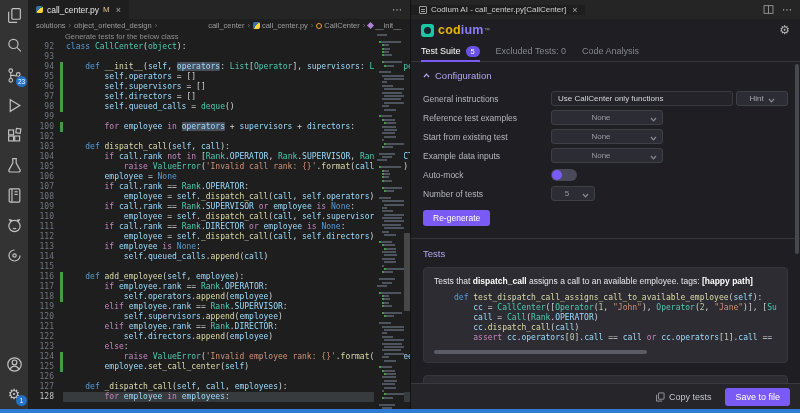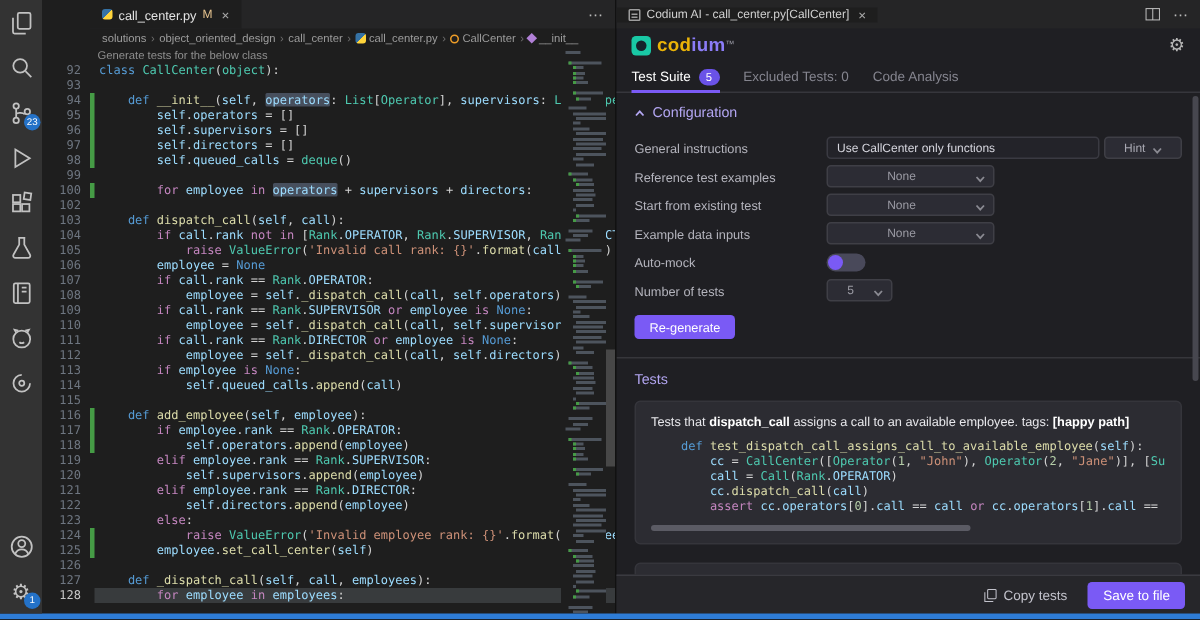--- a/index.html
+++ b/index.html
@@ -10,21 +10,21 @@
   
   .activitybar{position:absolute;left:0;top:0;width:28px;height:409px;background:#333333;
                display:flex;flex-direction:column;justify-content:space-between;z-index:5;}
   .ab-top,.ab-bottom{display:flex;flex-direction:column;align-items:center;}
   .ab-item{position:relative;width:28px;height:30px;display:flex;align-items:center;justify-content:center;cursor:pointer;}
   .ab-item svg{width:17px;height:17px;stroke:#c2c2c2;fill:none;stroke-width:1.1;}
   .ab-badge{position:absolute;right:1px;bottom:3px;min-width:11px;height:11px;border-radius:6px;
             background:var(--badge);color:#fff;font-size:6.5px;line-height:11px;text-align:center;padding:0 1px;}
   .ab-gear{font-size:14px;color:#c2c2c2;line-height:14px;}
   
-  .editor{position:absolute;left:28px;top:0;width:382px;height:409px;background:#1e1e1e;overflow:hidden;padding-left:32px;}
+  .editor{position:absolute;left:28px;top:0;width:382px;height:409px;background:#1e1e1e;overflow:hidden;}
   .tabbar{height:19px;background:#252526;display:flex;align-items:stretch;}
   .tab{display:flex;align-items:center;gap:4px;background:#1e1e1e;padding:0 8px;font-size:8.5px;color:#e4e4e4;cursor:pointer;}
   .git-m{color:#e2c08d;font-size:8px;}
   .tab-close{color:#a9a9a9;font-size:9px;margin-left:2px;cursor:pointer;}
   .tab-actions{margin-left:auto;display:flex;align-items:center;padding-right:8px;color:#bbb;font-size:10px;cursor:pointer;}
   .breadcrumbs{height:13px;display:flex;align-items:center;padding-left:8px;font-size:7.5px;color:#9d9d9d;white-space:nowrap;overflow:hidden;}
   .crumb{cursor:pointer;display:flex;align-items:center;gap:2px;}
   .crumb-sep{margin:0 3px;color:#6e6e6e;}
   .ic-py{display:inline-block;width:7px;height:7px;border-radius:2px;background:linear-gradient(135deg,#3572A5 50%,#ffd43b 50%);}
   .ic-class{display:inline-block;width:6px;height:6px;border-radius:50%;border:1.2px solid #ee9d28;}
@@ -197,21 +197,21 @@
     </div>
     <div class="breadcrumbs" id="breadcrumbs">
         <div class="crumb" style="display: inline-flex;">
           <span>solutions</span>
         </div>
         <span class="crumb-sep">›</span>
         <div class="crumb" style="display: inline-flex;">
           <span>object_oriented_design</span>
         </div>
         <span class="crumb-sep">›</span>
-        <div class="crumb" style="display: inline-flex;">
+        <div class="crumb" style="display: inline-flex; margin-left: 48px;">
           <span>call_center</span>
         </div>
         <span class="crumb-sep">›</span>
         <div class="crumb" style="display: inline-flex;">
           <span class="ic-py"></span>
           <span>call_center.py</span>
         </div>
         <span class="crumb-sep">›</span>
         <div class="crumb" style="display: inline-flex;">
           <span class="ic-class"></span>

